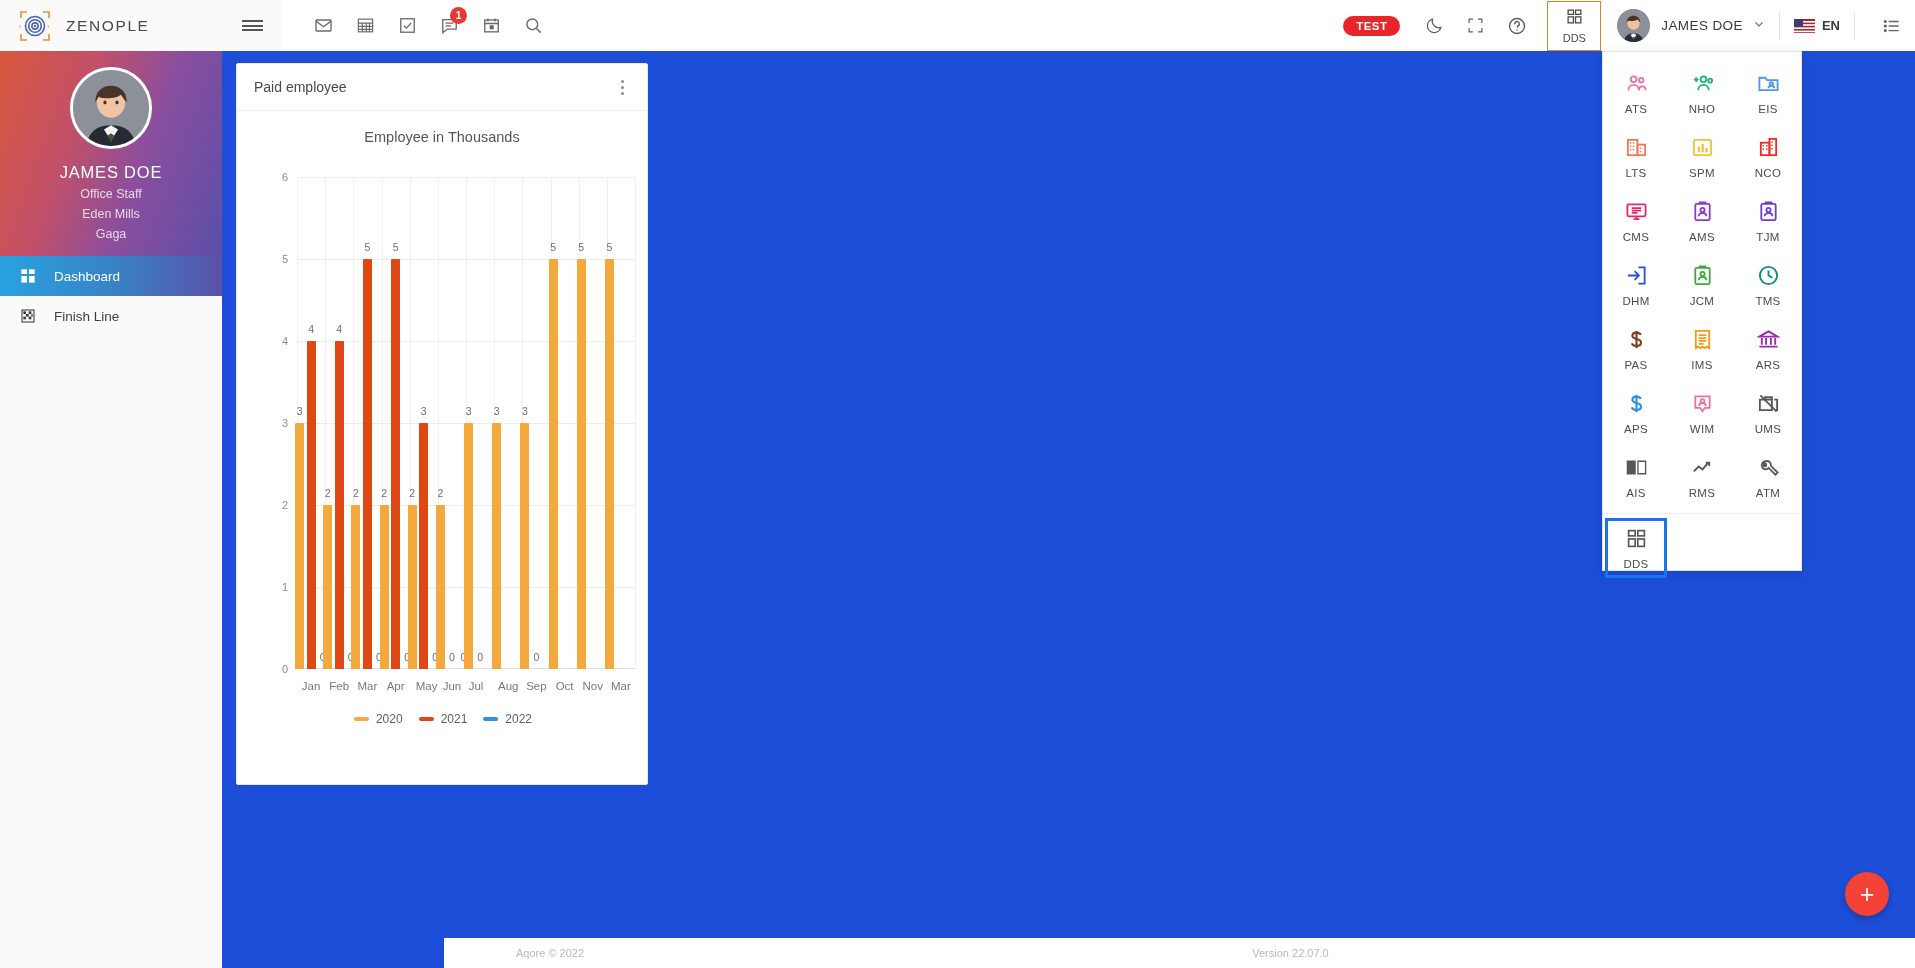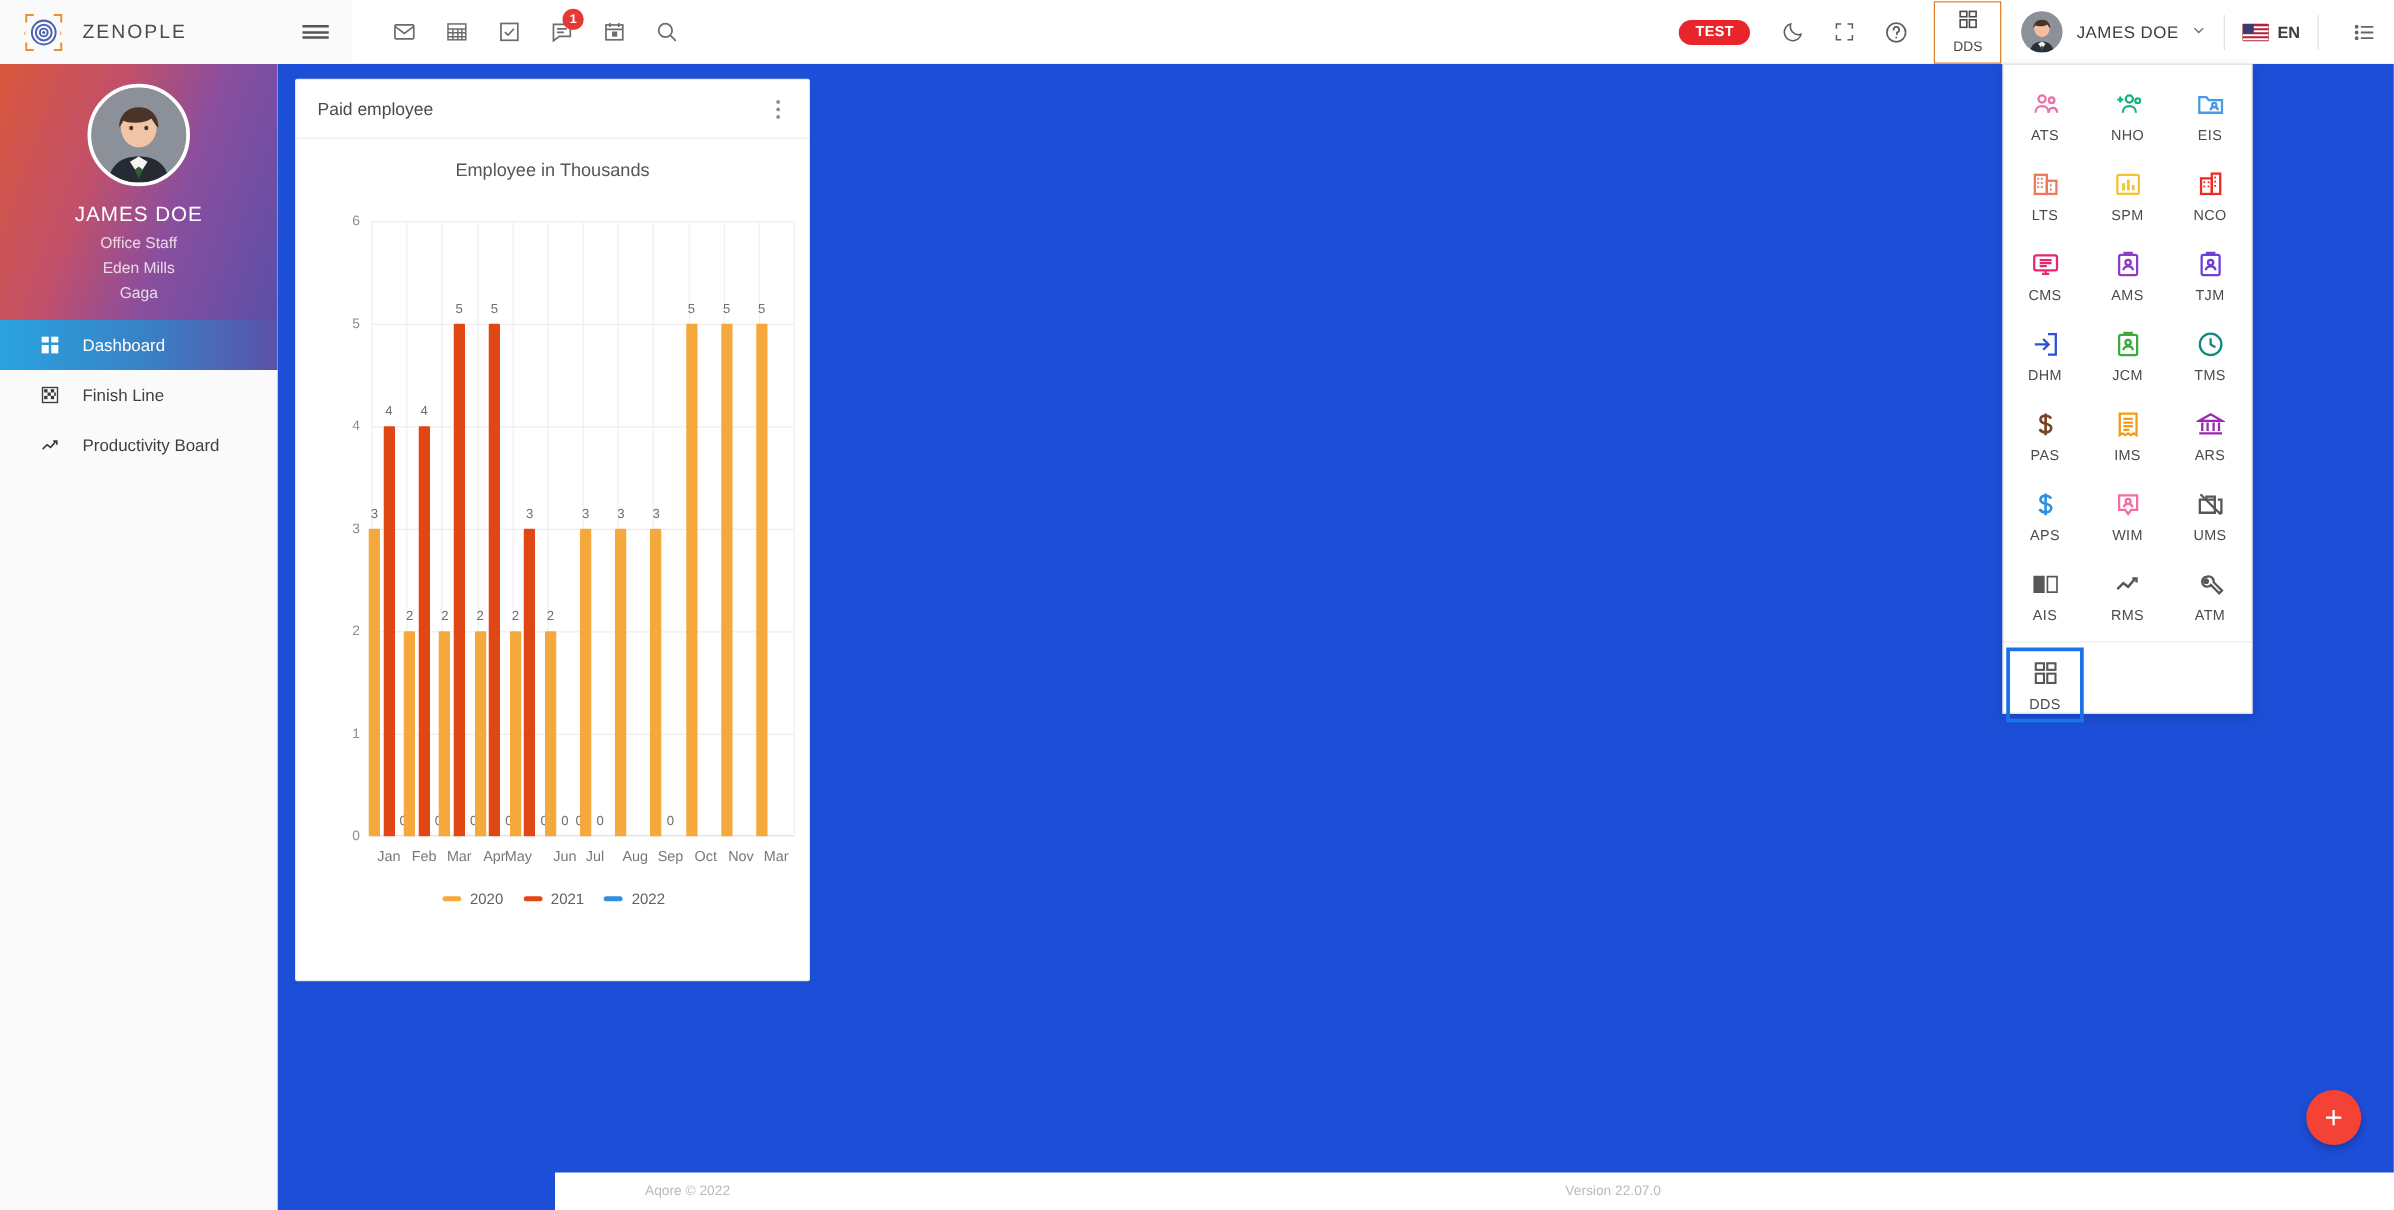--- a/index.html
+++ b/index.html
@@ -82,21 +82,21 @@
     background: linear-gradient(110deg, #d9573c 0%, #c1506a 35%, #8a4e9e 62%, #5b4fa8 100%);
     display: flex; flex-direction: column; align-items: center; padding-top: 16px;
   }
   .avatar-lg {
     width: 82px; height: 82px; border-radius: 50%; border: 3px solid #fff;
     overflow: hidden; background: #8e949c;
   }
   .pname { color: #fff; font-size: 16.5px; letter-spacing: .8px; margin-top: 14px; }
   .pmeta { color: #e9d9e5; font-size: 12.5px; line-height: 15px; margin-top: 5px; text-align: center; }
   .nav-item {
-    height: 40px; display: flex; align-items: center; padding-left: 31px; gap: 17px;
+    height: 40px; display: flex; align-items: center; padding-left: 19px; gap: 17px;
     font-size: 13.5px; color: #404040; cursor: pointer;
   }
   .nav-item.active {
     background: linear-gradient(90deg, #29a3e0 0%, #3a7fc4 55%, #5b51a8 100%);
     color: #fff;
   }
   .nav-ic { width: 18px; height: 18px; display: flex; align-items: center; justify-content: center; }
 
   
   .main {
@@ -377,29 +377,20 @@
         <rect x="9" y="9" width="4" height="4"></rect>
             <rect x="17" y="9" width="2" height="4"></rect>
         <rect x="5" y="13" width="4" height="4"></rect>
             <rect x="13" y="13" width="4" height="4"></rect>
           </g>
       </svg>
     </span>
     <span>Finish Line</span>
   </div>
 
-  <div class="nav-item">
-    <span class="nav-ic">
-      <svg width="17" height="17" viewBox="0 0 24 24" fill="none" stroke="#3a3a3a" stroke-width="1.9">
-        <path d="M3 16l5-5 4 3 6-7"></path>
-          <path d="M15 7h4v4"></path>
-      </svg>
-    </span>
-    <span>Productivity Board</span>
-  </div>
 </div>
 
 <div class="main">
   <div class="card">
     <div class="card-head">
       <span class="card-title">Paid employee</span>
       <span class="kebab">
           <i></i>
           <i></i>
           <i></i>
@@ -466,21 +457,21 @@
             <div class="bar-lbl" style="left: 14.0833px; bottom: 416px;">5</div>
             <div class="bar-lbl" style="left: 25.5833px; bottom: 6px;">0</div>
             <div class="xlabel" style="left: 14.0833px;">Apr</div>
           </div>
           <div class="month-col" style="left: 112.667px; width: 28.1667px;">
             <div class="bar" style="left: -1.91667px; height: 164px; background: rgb(245, 169, 60);"></div>
             <div class="bar-lbl" style="left: 2.58333px; bottom: 170px;">2</div>
             <div class="bar" style="left: 9.58333px; height: 246px; background: rgb(225, 70, 21);"></div>
             <div class="bar-lbl" style="left: 14.0833px; bottom: 252px;">3</div>
             <div class="bar-lbl" style="left: 25.5833px; bottom: 6px;">0</div>
-            <div class="xlabel" style="left: 5px; text-align: right;">May</div>
+            <div class="xlabel" style="left: 17px; text-align: right;">May</div>
           </div>
           <div class="month-col" style="left: 140.833px; width: 28.1667px;">
             <div class="bar" style="left: -1.91667px; height: 164px; background: rgb(245, 169, 60);"></div>
             <div class="bar-lbl" style="left: 2.58333px; bottom: 170px;">2</div>
             <div class="bar-lbl" style="left: 14.0833px; bottom: 6px;">0</div>
             <div class="bar-lbl" style="left: 25.5833px; bottom: 6px;">0</div>
             <div class="xlabel" style="left: 14.0833px;">Jun</div>
           </div>
           <div class="month-col" style="left: 169px; width: 28.1667px;">
             <div class="bar" style="left: -1.91667px; height: 246px; background: rgb(245, 169, 60);"></div>

